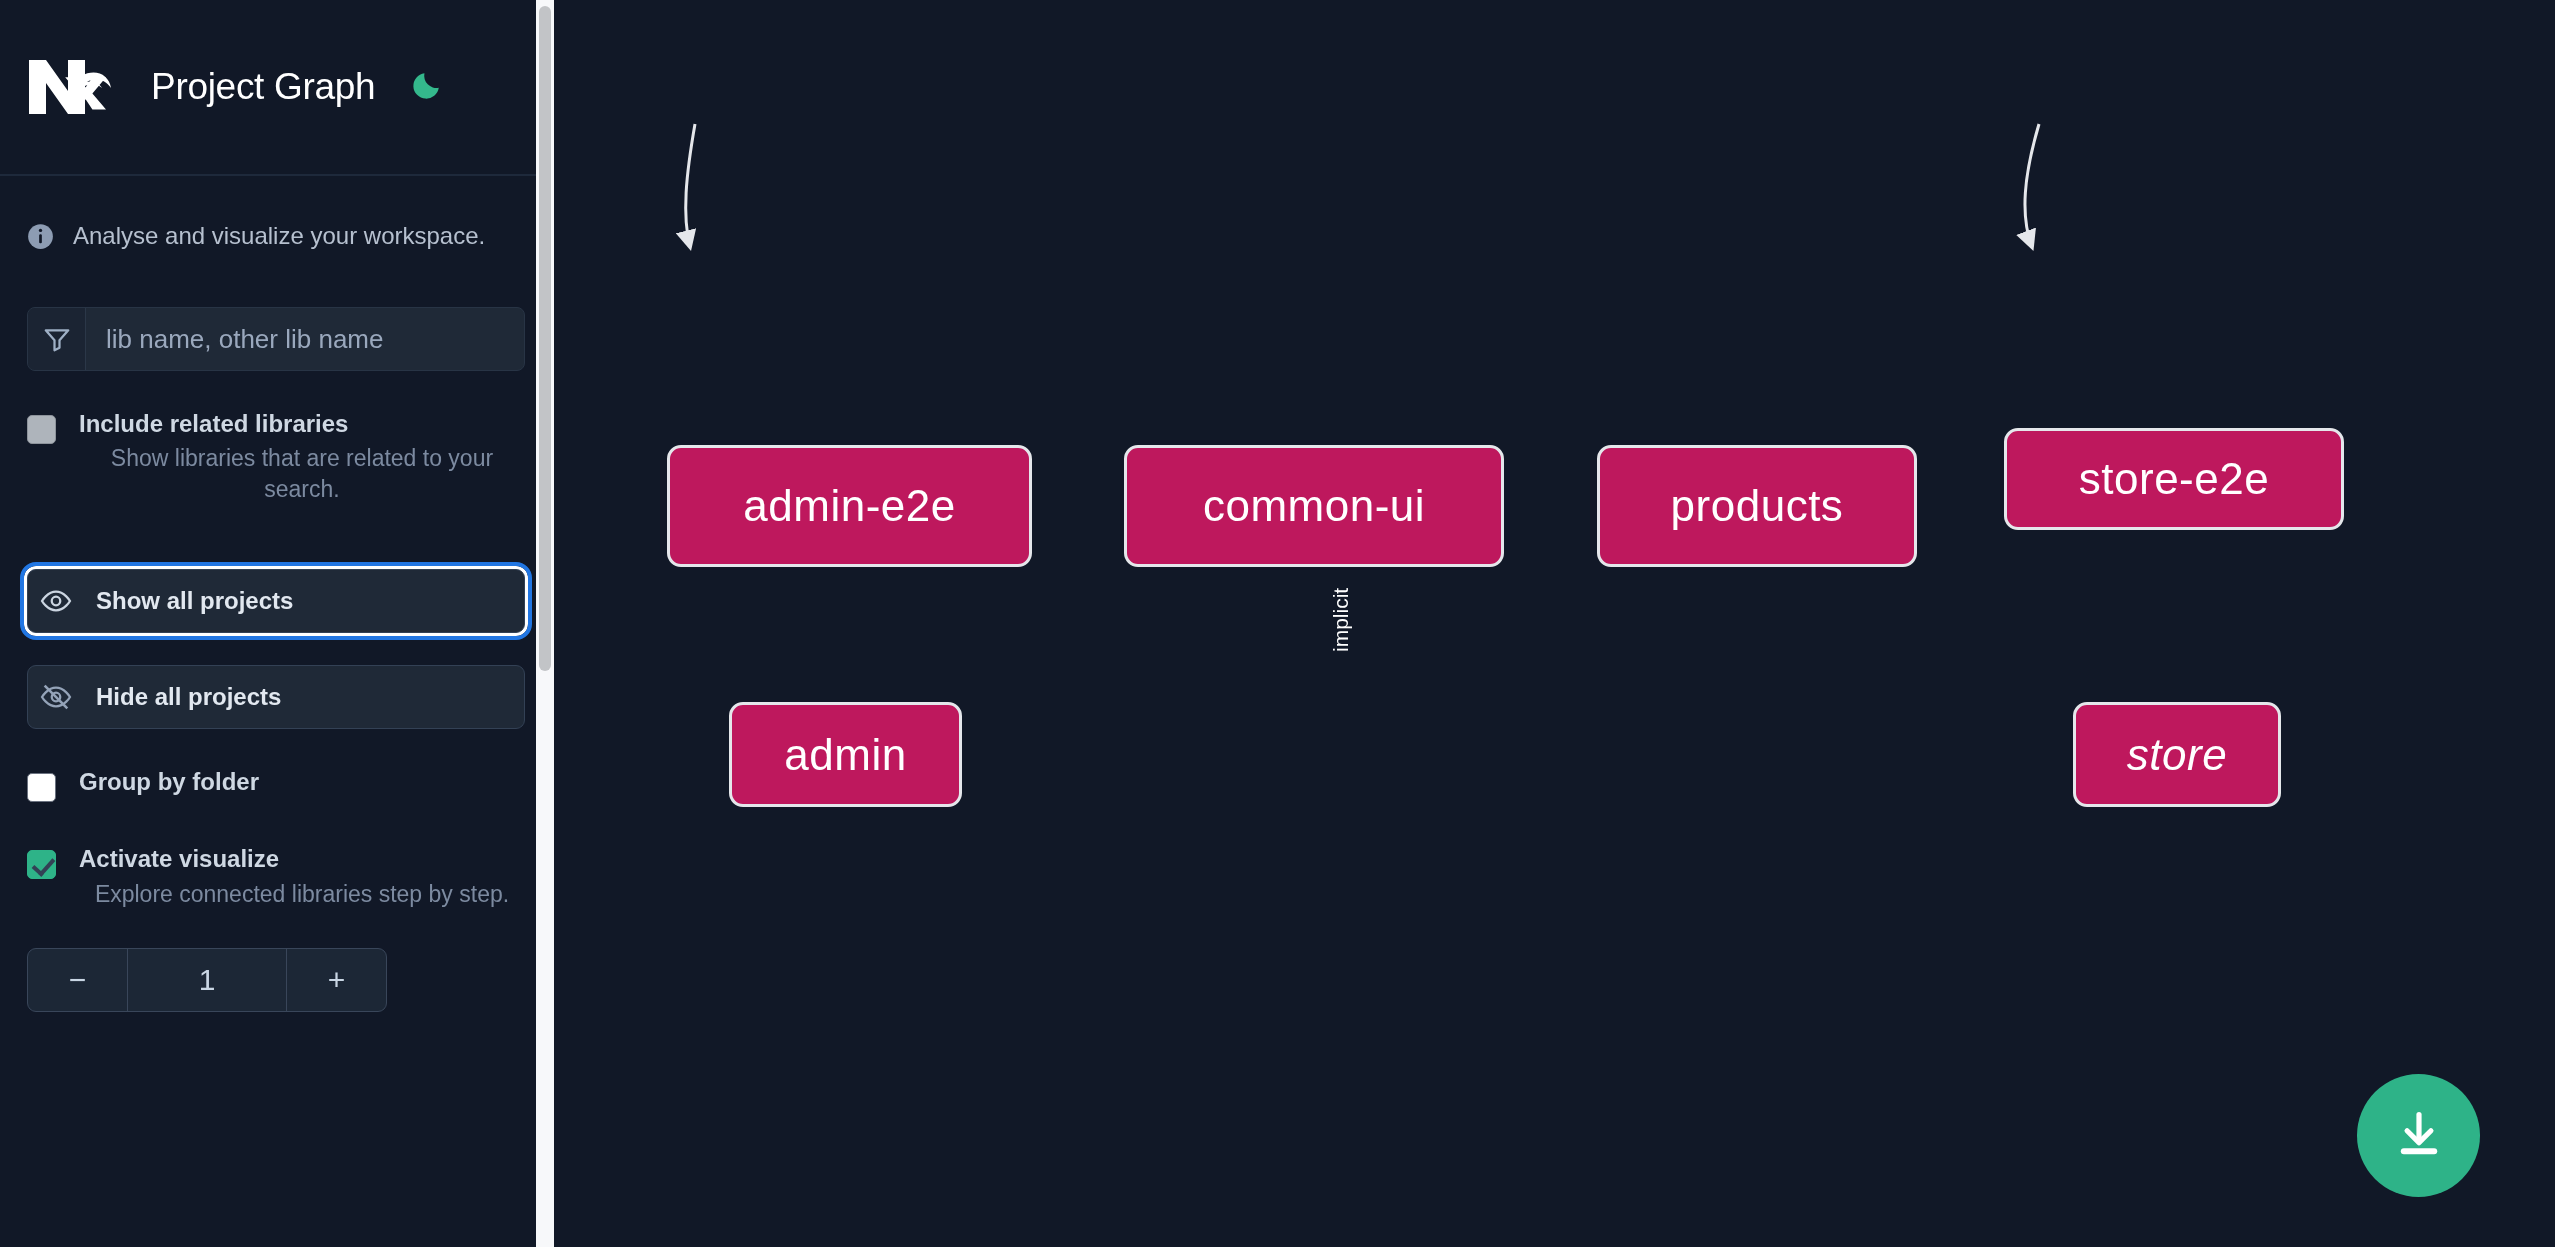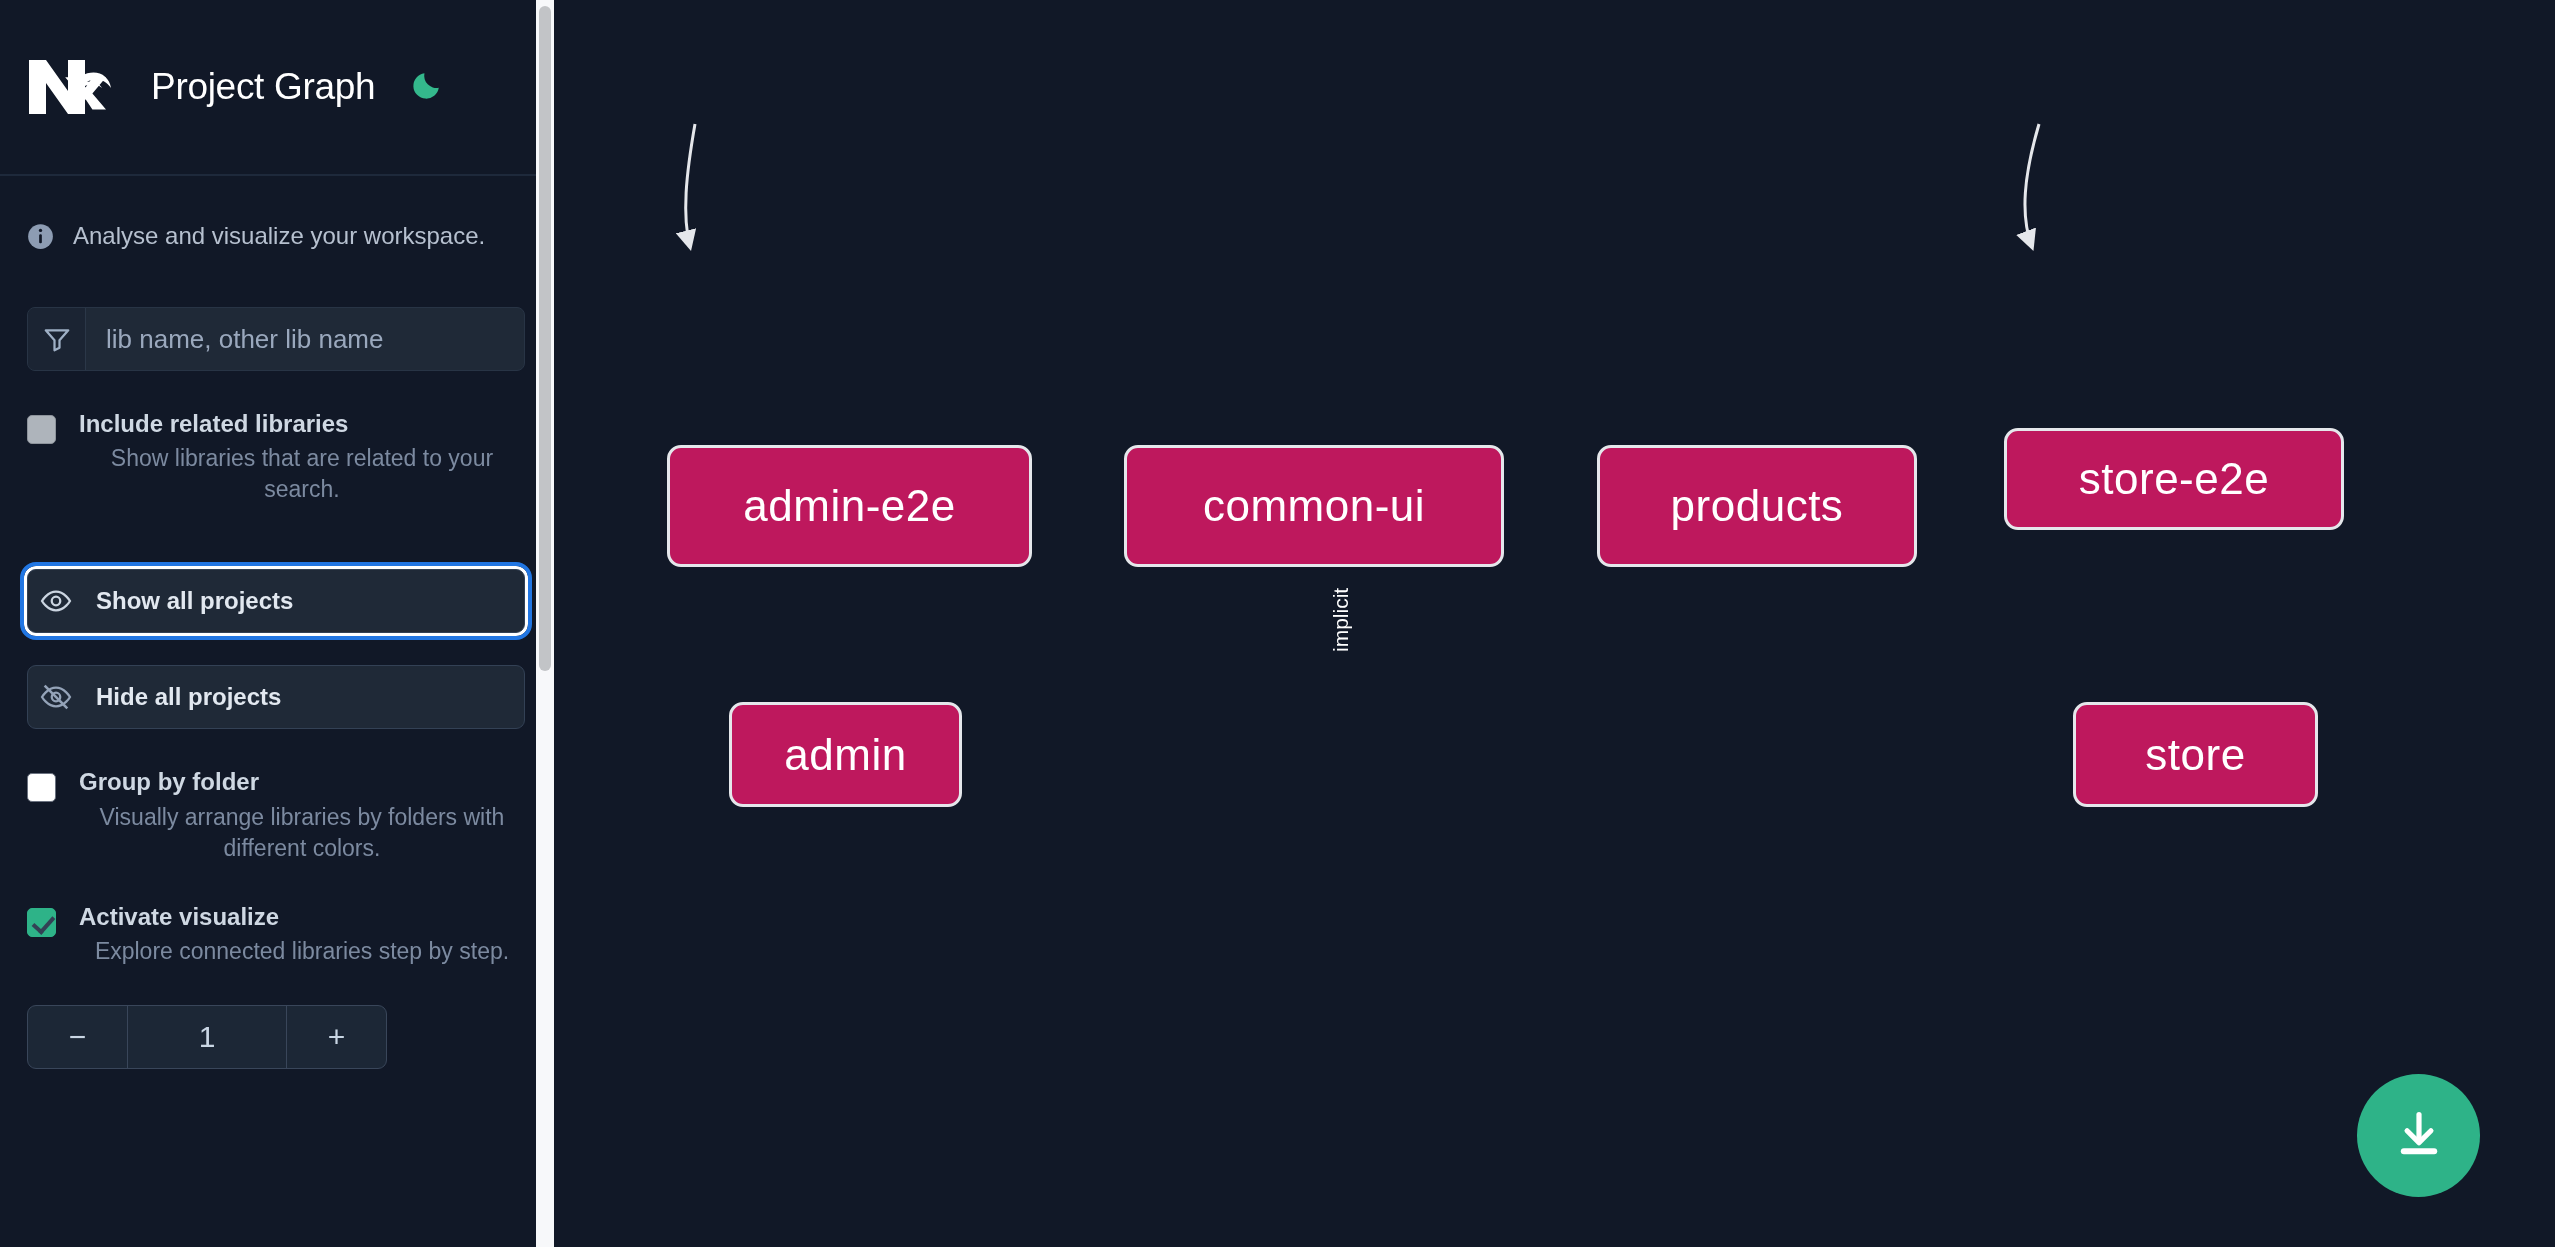--- a/index.html
+++ b/index.html
@@ -274,21 +274,20 @@
             <span>Hide all projects</span>
           </button>
         </div>
 
         <div class="opt-row">
           <div class="cb-col">
             <span class="cb white"></span>
           </div>
           <div class="opt-texts">
             <div class="opt-title">Group by folder</div>
-            <div class="opt-desc">Visually arrange libraries by folders with different colors.</div>
           </div>
         </div>
 
         <div class="opt-row">
           <div class="cb-col">
             <span class="cb green"></span>
           </div>
           <div class="opt-texts">
             <div class="opt-title">Activate visualize</div>
             <div class="opt-desc">Explore connected libraries step by step.</div>
@@ -330,21 +329,21 @@
         </div>
         <div class="node" style="left: 1043px; top: 445px; width: 320px; height: 122px;">
           <span>products</span>
         </div>
         <div class="node" style="left: 1450px; top: 428px; width: 340px; height: 102px;">
           <span>store-e2e</span>
         </div>
         <div class="node" style="left: 175px; top: 702px; width: 233px; height: 105px;">
           <span>admin</span>
         </div>
-        <div class="node" style="left: 1519px; top: 702px; width: 245px; height: 105px;">
+        <div class="node" style="left: 1519px; top: 702px; width: 208px; height: 105px; font-style: italic;">
           <span>store</span>
         </div>
       </div>
 
     <div class="edge-label" style="left:742px; top:595px; width:90px;">implicit</div>
 
     <button class="fab">
       <span>
         <svg viewBox="0 0 24 24" width="52" height="52" aria-hidden="true">
           <line x1="12" y1="3" x2="12" y2="15" stroke="#ffffff" stroke-width="2.4" stroke-linecap="round"></line>

